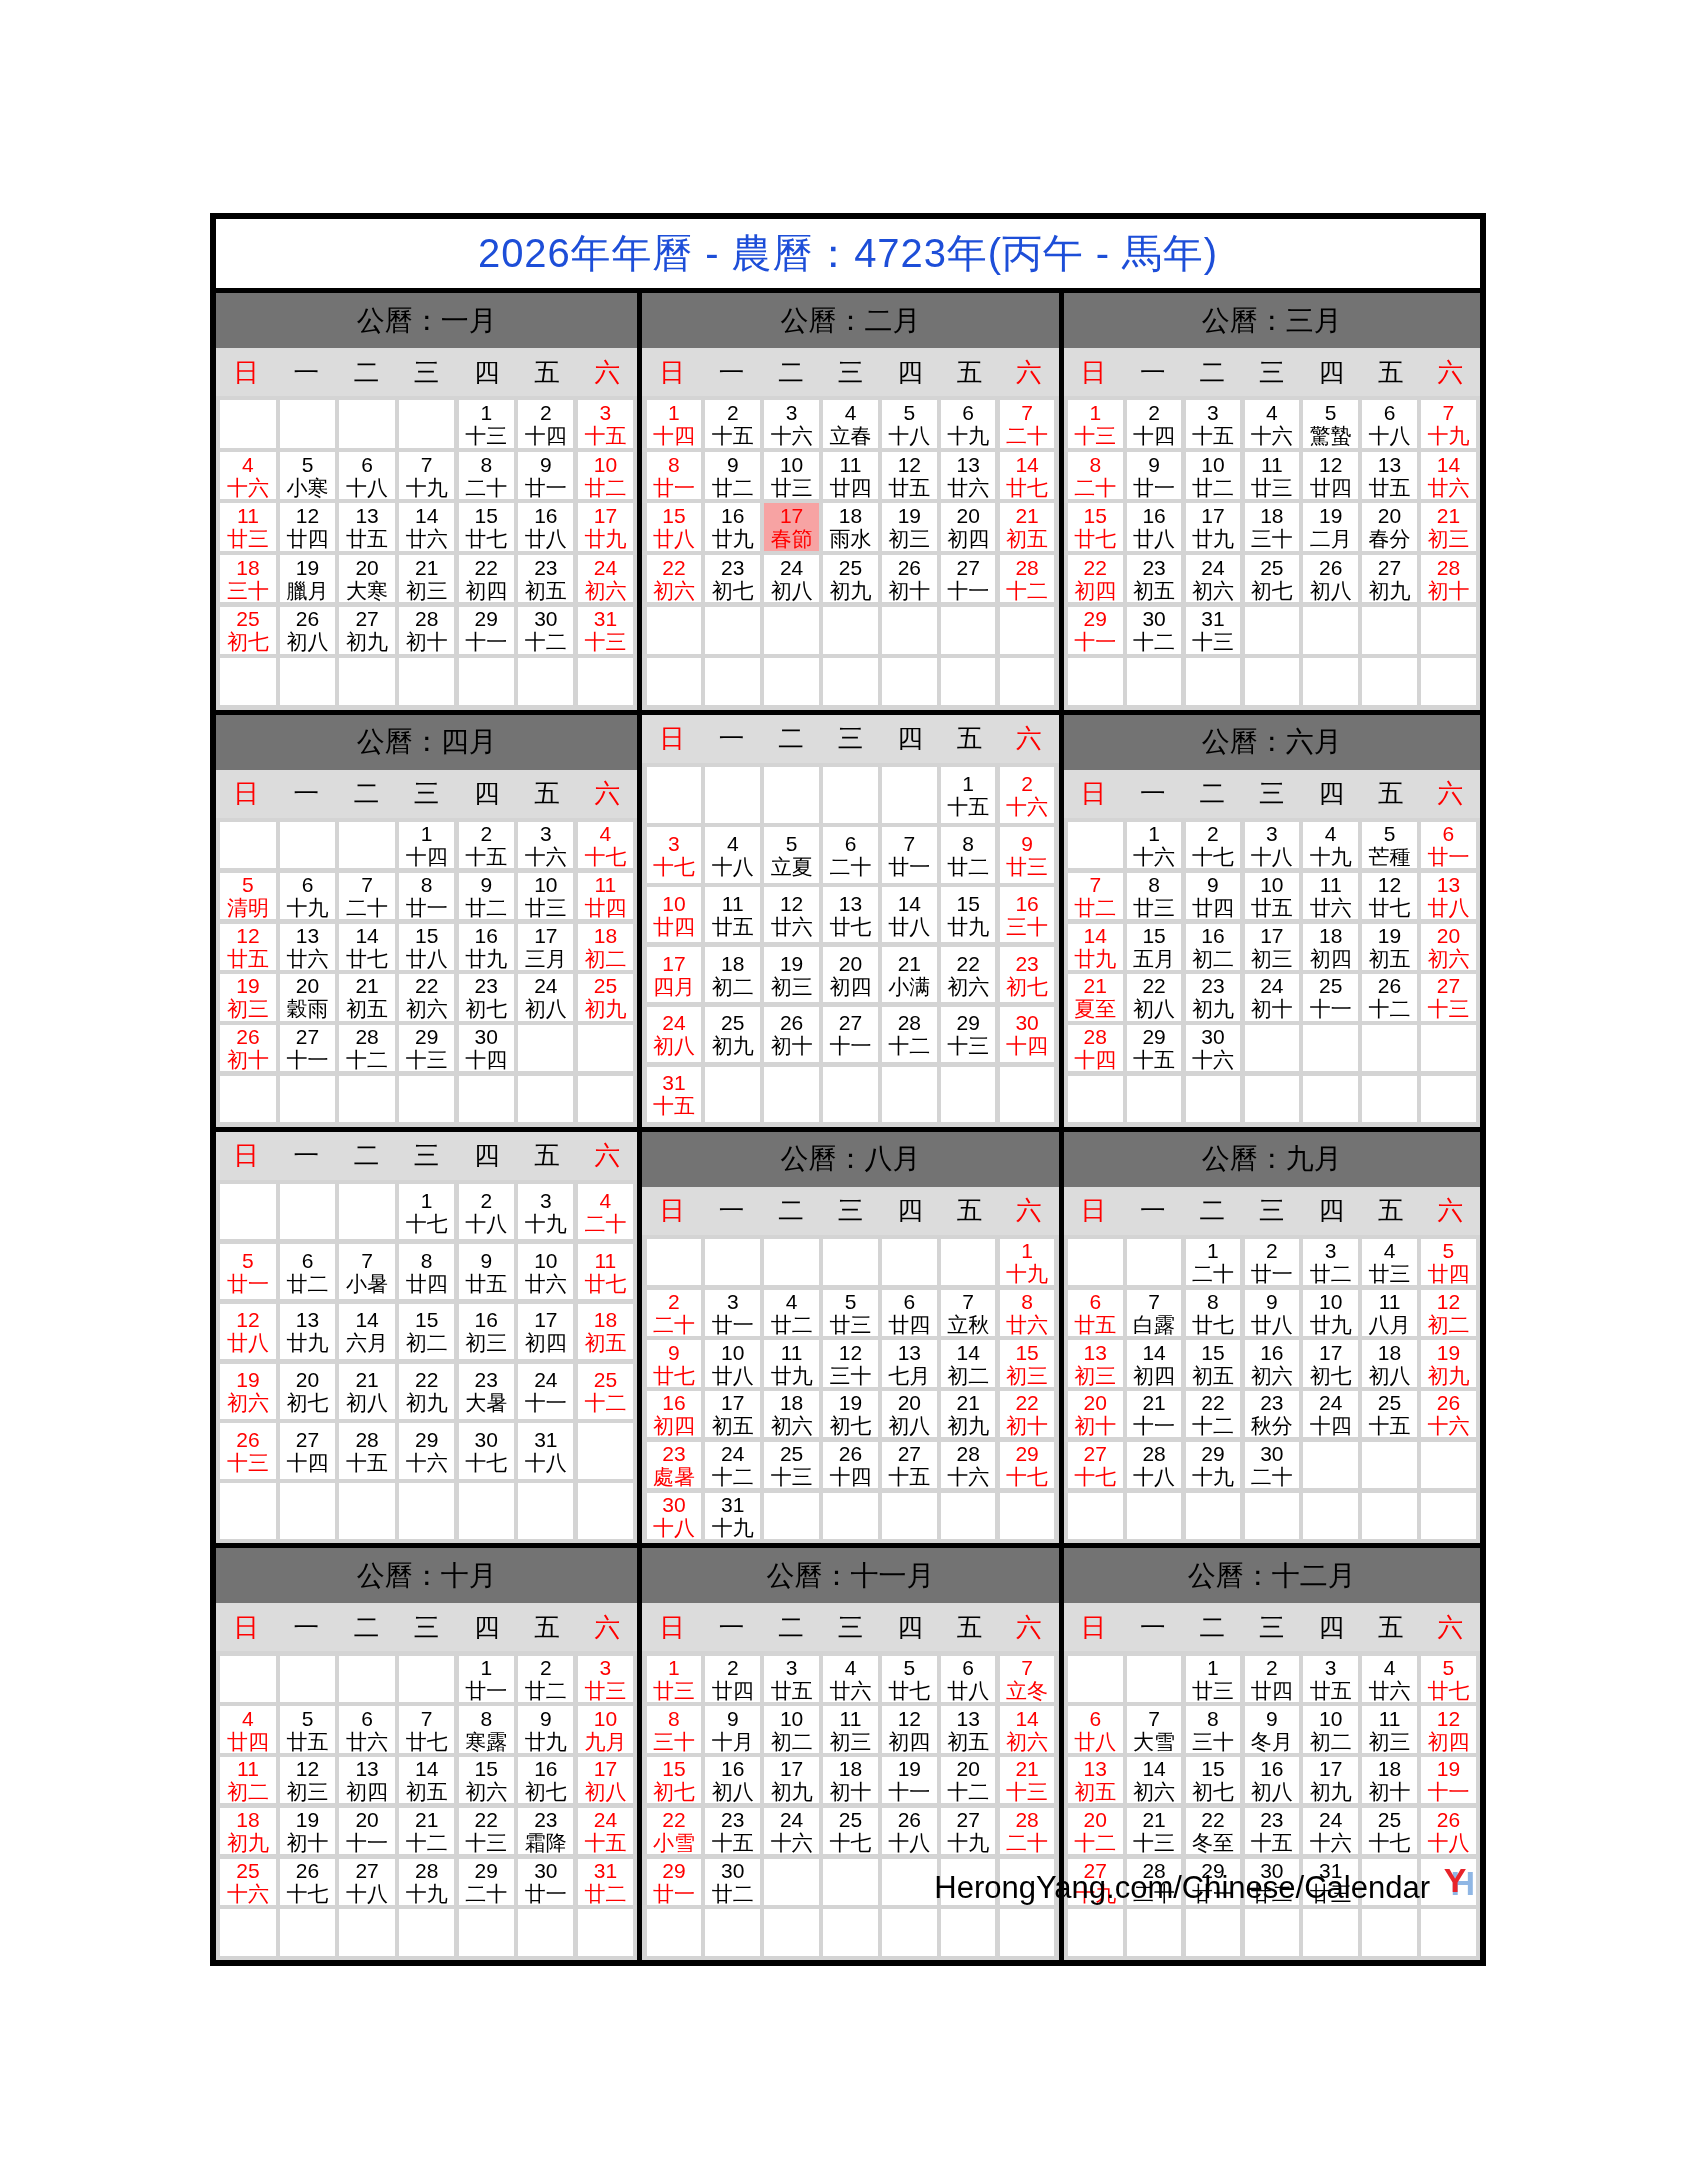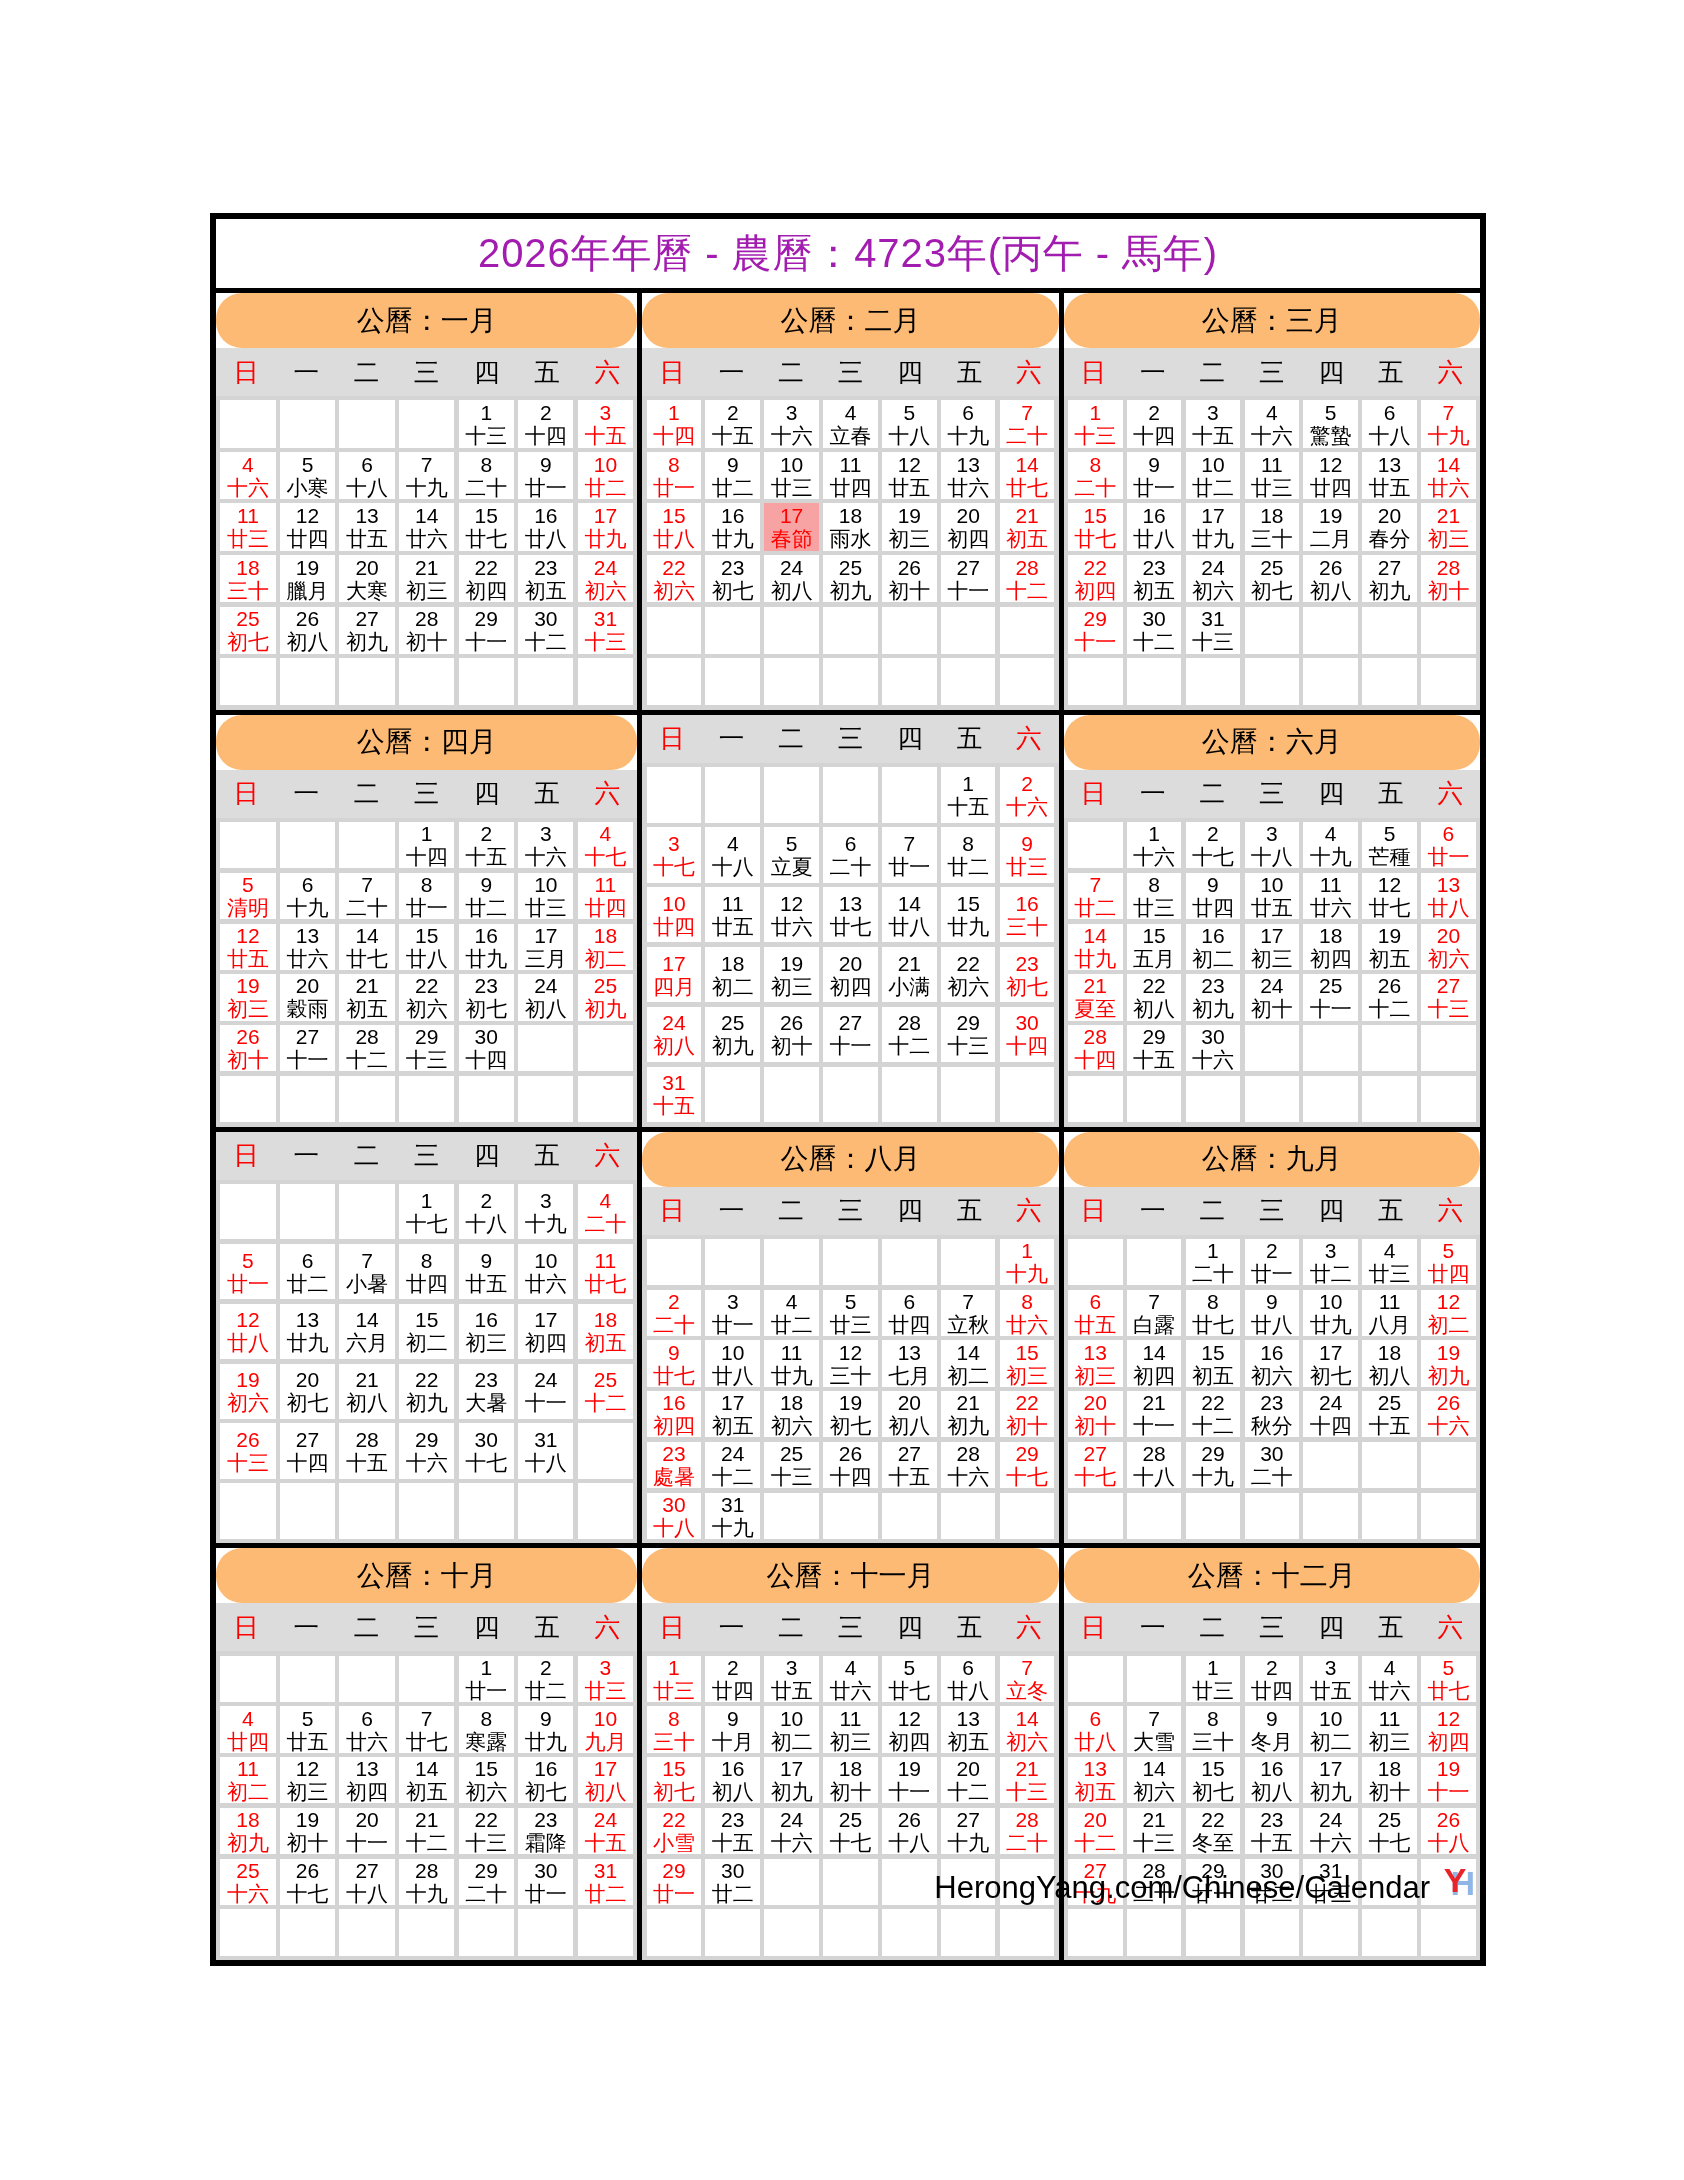--- a/index.html
+++ b/index.html
@@ -10,33 +10,33 @@
   }
   .cal {
     position:absolute; left:210px; top:213px;
     width:1276px; height:1753px; box-sizing:border-box;
     border:6px solid #000; background:#fff;
     display:flex; flex-direction:column;
   }
   .cal-title {
     height:69px; border-bottom:5.1px solid #000;
     display:flex; align-items:center; justify-content:center;
-    color:#a21caf; font-size:40px; letter-spacing:0.9px;
+    color:#1d4ed8; font-size:40px; letter-spacing:0.9px;
   }
   #months {
     flex:1; display:grid;
     grid-template-columns:repeat(3,1fr); grid-auto-rows:1fr;
   }
   .month { display:flex; flex-direction:column; box-sizing:border-box;
            border-left:5.1px solid #000; border-top:5.1px solid #000; min-height:0; }
   .month.first-col { border-left:none; }
   .month.first-row { border-top:none; }
   .mtitle {
     height:55px; display:flex; align-items:center; justify-content:center;
-    font-size:28px; color:#000; background:#fdba74;border-radius:26px;
+    font-size:28px; color:#000; background:#737373;
   }
   .wdays {
     height:48px; background:#dcdcdc;
     display:grid; grid-template-columns:repeat(7,1fr);
     align-items:center; text-align:center; font-size:25.6px; color:#000;
   }
   .days {
     flex:1; display:grid; min-height:0;
     grid-template-columns:repeat(7,1fr); grid-template-rows:repeat(6,1fr);
     gap:4.3px; padding:4.3px; background:#d4d4d4;

